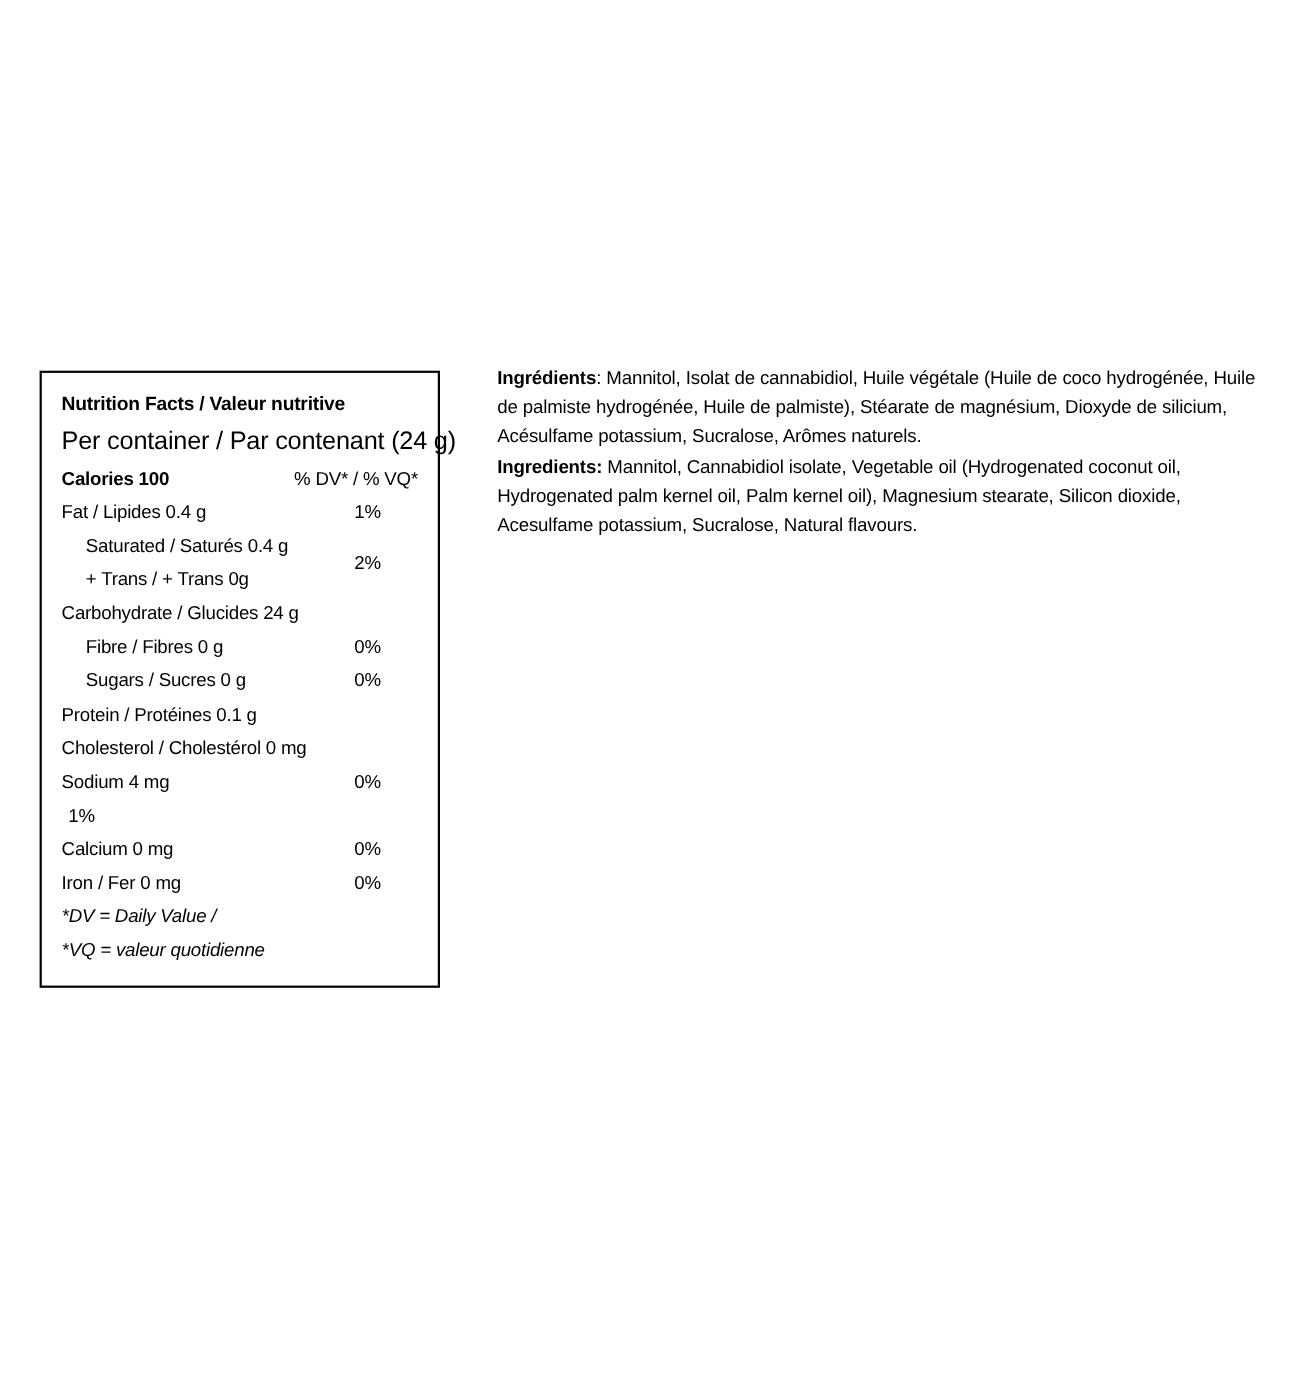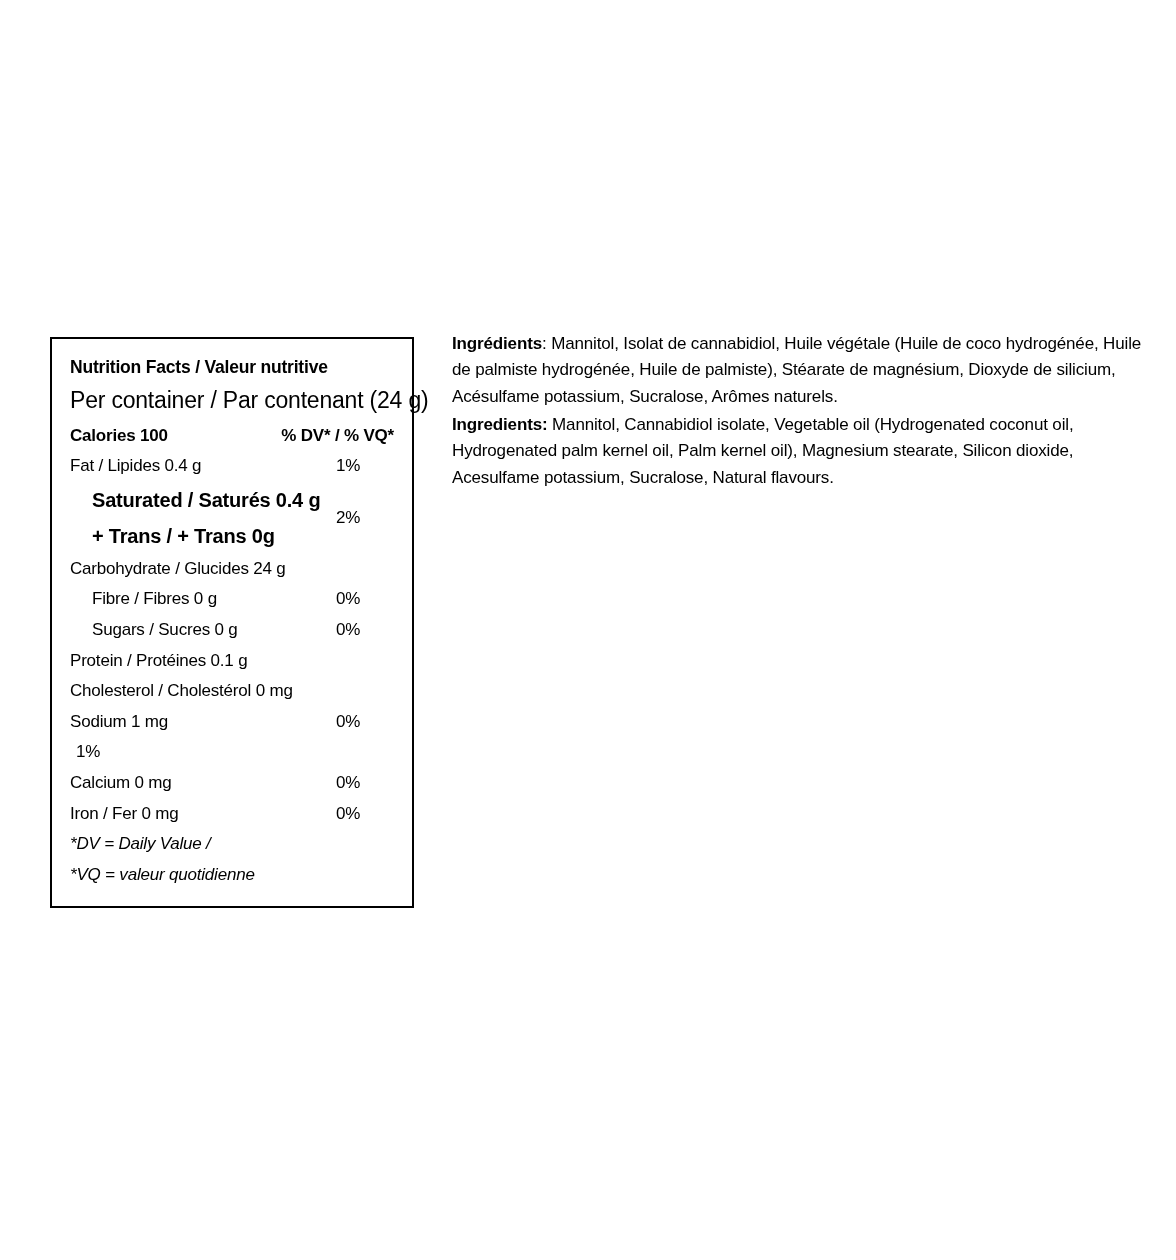--- a/index.html
+++ b/index.html
@@ -12,21 +12,21 @@
     background: #ffffff;
     font-family: "Liberation Sans", sans-serif;
     color: #000000;
     position: relative;
     overflow: hidden;
   }
 
   
   #nutrition-panel {
     position: absolute;
-    left: 50px;
+    left: 36px;
     top: 337px;
     width: 364px;
     box-sizing: border-box;
     border: 2px solid #000000;
     padding: 18px 18px 16px 18px;
     background: #ffffff;
   }
 
   .nf-title {
     font-size: 17.5px;
@@ -62,44 +62,43 @@
     flex: 0 0 auto;
     width: 58px;
     text-align: left;
     padding-left: 6px;
   }
 
   .nf-row.calories-row {
     font-weight: bold;
   }
   .nf-row.calories-row .nf-value {
-    font-weight: bold;
+    font-weight: normal;
     width: auto;
     white-space: nowrap;
   }
 
   .indent-1 {
     padding-left: 22px;
   }
 
   
   .nf-group {
     display: flex;
     align-items: center;
     justify-content: space-between;
   }
   .nf-group .nf-group-labels {
     flex: 1 1 auto;
   }
   .nf-group .nf-group-labels div {
-    font-size: 20px;
+    font-size: 17px;
     letter-spacing: -0.2px;
     line-height: 1.8;
     white-space: nowrap;
-    font-weight: bold;
   }
   .nf-group .nf-value {
     flex: 0 0 auto;
     width: 58px;
     font-size: 17px;
     letter-spacing: -0.2px;
     padding-left: 6px;
   }
 
   .nf-footnote {
@@ -178,21 +177,21 @@
     <span class="nf-label">Protein / Protéines  0.1 g</span>
     <span class="nf-value"></span>
   </div>
 
   <div class="nf-row">
     <span class="nf-label">Cholesterol / Cholestérol  0 mg</span>
     <span class="nf-value"></span>
   </div>
 
   <div class="nf-row">
-    <span class="nf-label">Sodium  1 mg</span>
+    <span class="nf-label">Sodium  4 mg</span>
     <span class="nf-value">0%</span>
   </div>
 
   <div class="nf-row">
     <span class="nf-value">1%</span>
   </div>
 
   <div class="nf-row">
     <span class="nf-label">Calcium  0 mg</span>
     <span class="nf-value">0%</span>

